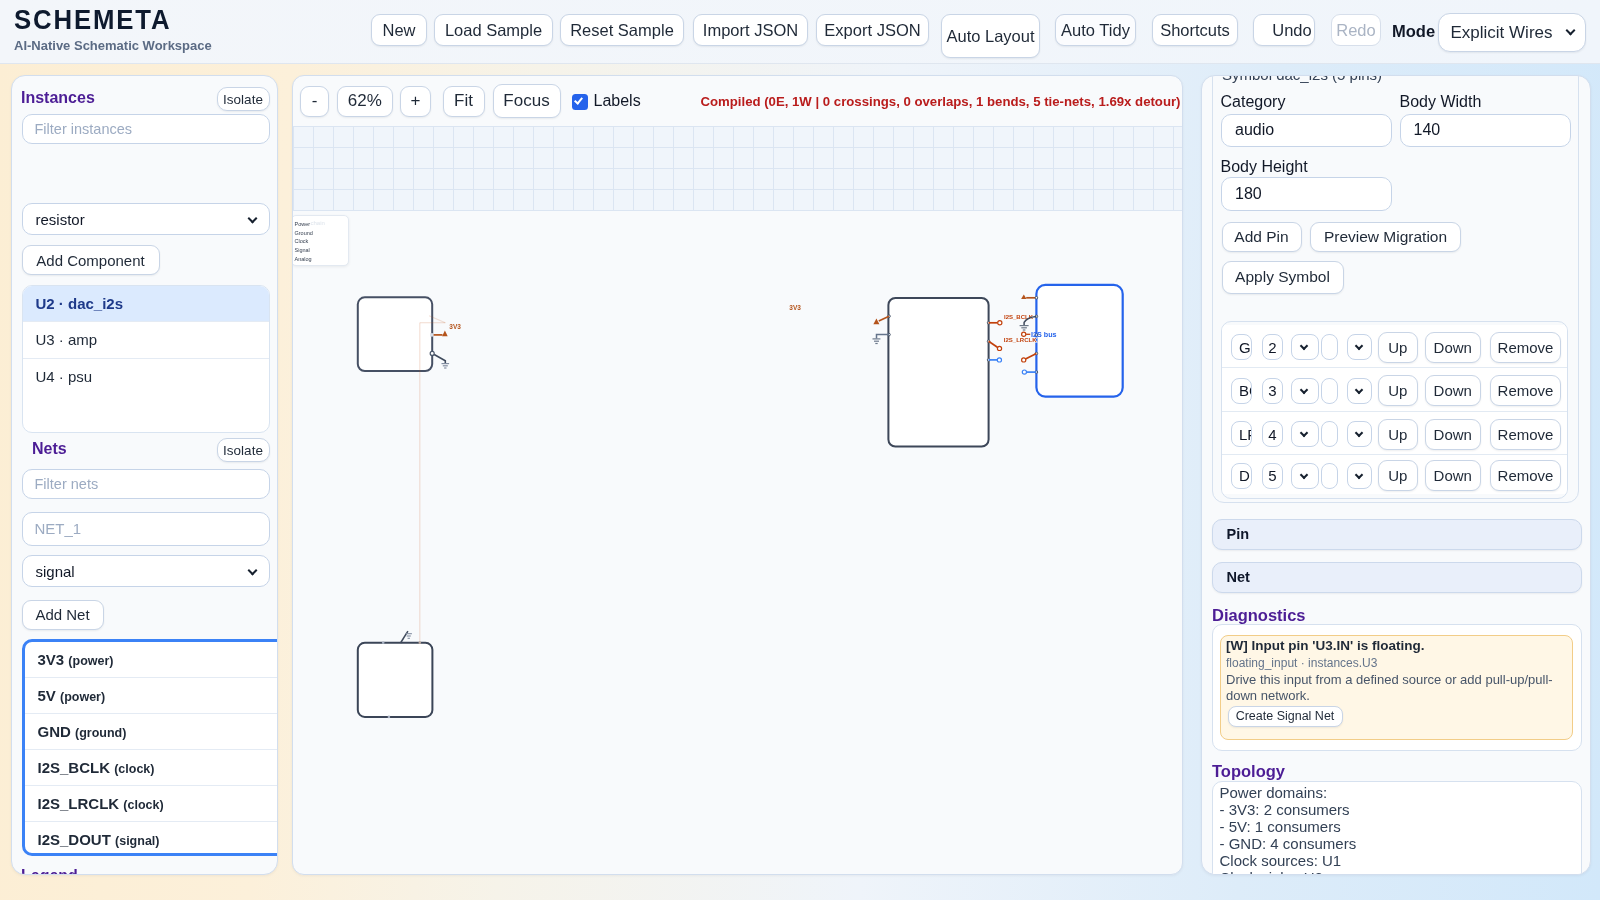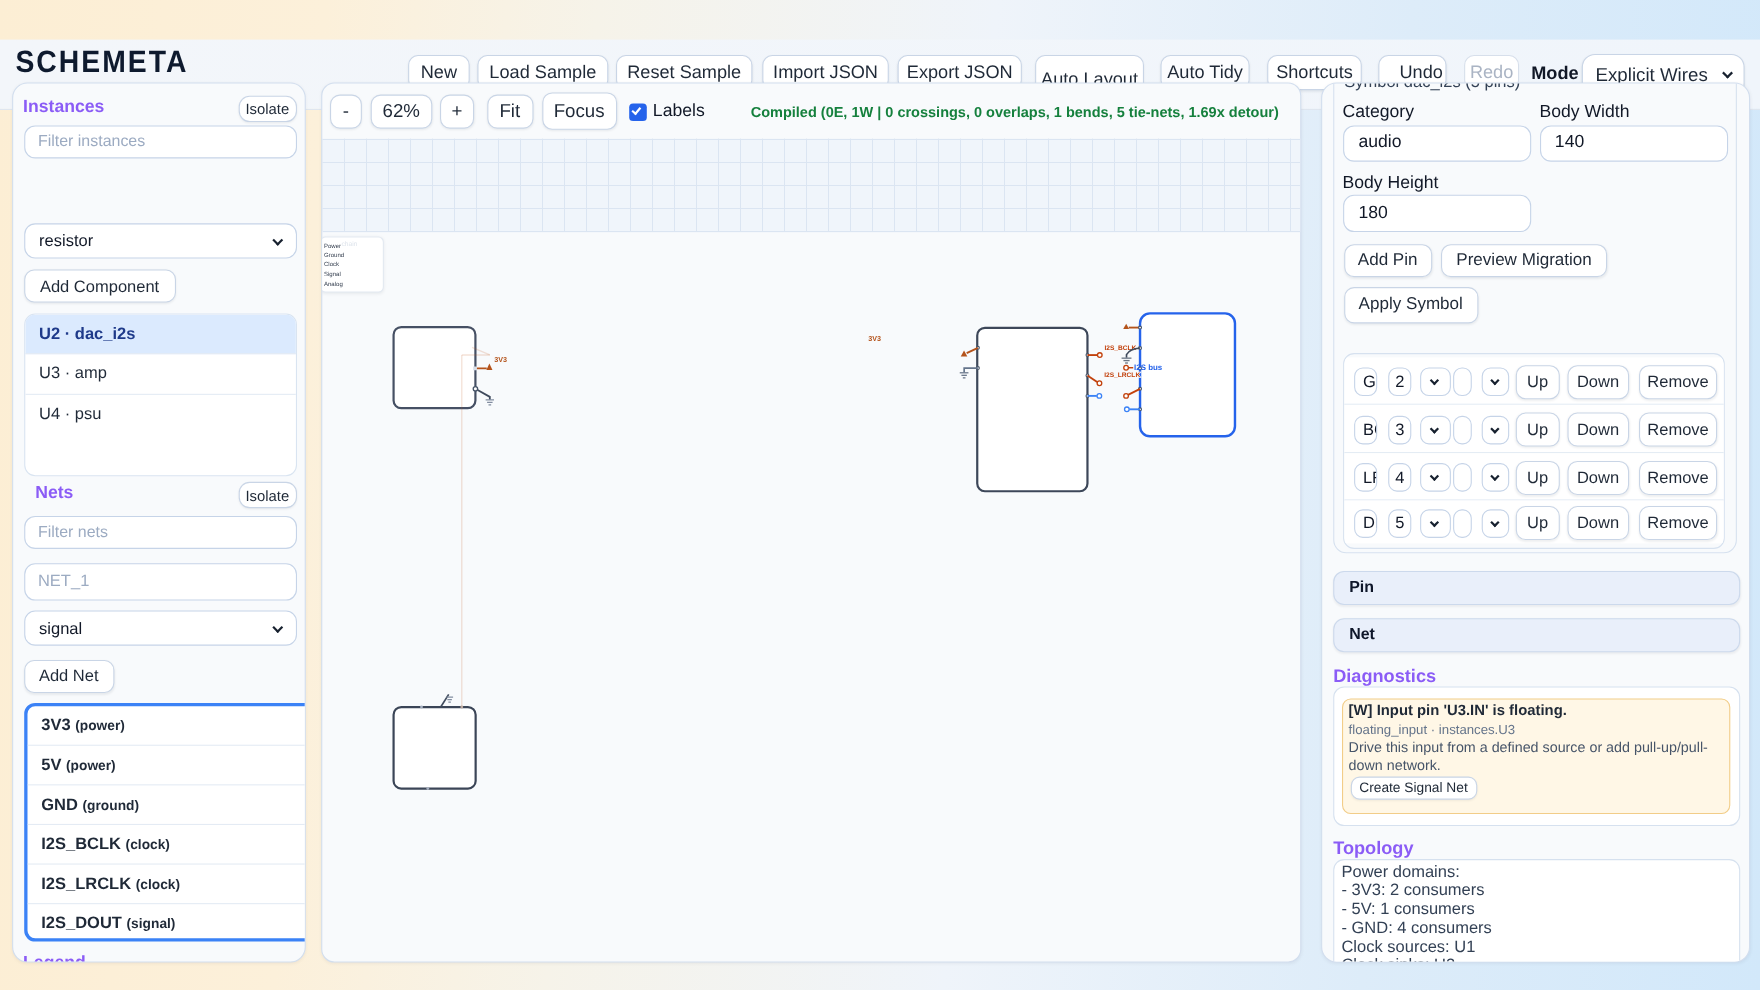--- a/index.html
+++ b/index.html
@@ -8,27 +8,27 @@
   .abs { position:absolute; }
   .btn { position:absolute; background:#fff; border:1px solid #c9d5e6; border-radius:9px; color:#1f2937;
          display:flex; align-items:center; justify-content:center; box-shadow:0 1px 2px rgba(16,24,40,.07); white-space:nowrap; }
   .inp { position:absolute; background:#fff; border:1px solid #c6d4e8; border-radius:10px; color:#111827;
          display:flex; align-items:center; white-space:nowrap; overflow:hidden; }
   .ph  { color:#9cabc2; }
   .card{ position:absolute; background:#f8fafc; border:1px solid #d2deee; border-radius:14px; overflow:hidden;
          box-shadow:0 1px 3px rgba(15,23,42,.05); }
   .chev{ position:absolute; width:8px; height:8px; border-right:2.2px solid #17212f; border-bottom:2.2px solid #17212f;
          transform:rotate(45deg); }
-  .hd  { position:absolute; font-weight:bold; color:#8b5cf6; }
+  .hd  { position:absolute; font-weight:bold; color:#4c1d95; }
   .row-sep { border-bottom:1px solid #e4ebf4; }
 </style>
 </head>
 <body>
 
-<div class="abs" style="left:0;top:0;width:1600px;height:64px;background:linear-gradient(90deg,#f3f6fa,#f0f5fb);border-bottom:1px solid #dfe6ef;margin-top:36px;">
+<div class="abs" style="left:0;top:0;width:1600px;height:64px;background:linear-gradient(90deg,#f3f6fa,#f0f5fb);border-bottom:1px solid #dfe6ef;">
   <div class="abs" style="left:14px;top:4px;font-size:28px;font-weight:bold;letter-spacing:2px;color:#0e1a2e;transform:scaleX(0.92);transform-origin:left;">SCHEMETA</div>
   <div class="abs" style="left:14px;top:37.5px;font-size:13px;font-weight:bold;color:#5b6b84;">AI-Native Schematic Workspace</div>
 
   <div class="btn" style="left:371px;top:14px;width:56px;height:32px;font-size:16.5px;">New</div>
   <div class="btn" style="left:434px;top:14px;width:119px;height:32px;font-size:16.5px;">Load Sample</div>
   <div class="btn" style="left:560px;top:14px;width:124px;height:32px;font-size:16.5px;">Reset Sample</div>
   <div class="btn" style="left:693px;top:14px;width:115px;height:32px;font-size:16.5px;">Import JSON</div>
   <div class="btn" style="left:816px;top:14px;width:113px;height:32px;font-size:16.5px;">Export JSON</div>
   <div class="btn" style="left:941px;top:14px;width:99px;height:44px;font-size:16.5px;">Auto Layout</div>
   <div class="btn" style="left:1055px;top:14px;width:81px;height:32px;font-size:16.5px;background:#fbfcfe;">Auto Tidy</div>
@@ -86,21 +86,21 @@
 <div class="card" style="left:291.5px;top:75px;width:891px;height:800px;border-radius:12px;">
   <div class="btn" style="left:7.5px;top:9.5px;width:29px;height:31.5px;font-size:17px;">-</div>
   <div class="btn" style="left:44.5px;top:9.5px;width:55.5px;height:31.5px;font-size:17px;">62%</div>
   <div class="btn" style="left:107.5px;top:9.5px;width:31px;height:31.5px;font-size:17px;">+</div>
   <div class="btn" style="left:150px;top:9.5px;width:42px;height:31.5px;font-size:17px;">Fit</div>
   <div class="btn" style="left:200px;top:8px;width:68px;height:34px;font-size:17px;">Focus</div>
   <div class="abs" style="left:279px;top:17.5px;width:16px;height:16px;background:#2563eb;border-radius:3.5px;">
     <span style="position:absolute;left:4.2px;top:2.4px;width:5px;height:8px;border-right:2.2px solid #fff;border-bottom:2.2px solid #fff;transform:rotate(40deg);"></span>
   </div>
   <div class="abs" style="left:301px;top:16px;font-size:16px;color:#111827;">Labels</div>
-  <div class="abs" style="right:19px;top:17.5px;font-size:13.2px;font-weight:bold;color:#15803d;">Compiled (0E, 1W | 0 crossings, 0 overlaps, 1 bends, 5 tie-nets, 1.69x detour)</div>
+  <div class="abs" style="right:1px;top:17.5px;font-size:13.2px;font-weight:bold;color:#b91c1c;">Compiled (0E, 1W | 0 crossings, 0 overlaps, 1 bends, 5 tie-nets, 1.69x detour)</div>
 
   <div class="abs" style="left:0;top:50px;width:891px;height:84.5px;background:
       repeating-linear-gradient(to right, #dbe5f2 0, #dbe5f2 1px, transparent 1px, transparent 20px),
       repeating-linear-gradient(to bottom, #dbe5f2 0, #dbe5f2 1px, transparent 1px, transparent 21px),
       #f0f5fb; border-bottom:1px solid #dbe5f2;"></div>
 
   <svg class="abs" style="left:0;top:0;" width="891" height="800" viewBox="0 0 891 800">
 
     <rect x="64.8" y="221.3" width="74.4" height="73.8" rx="7" fill="#fff" stroke="#465064" stroke-width="2"></rect>
 

